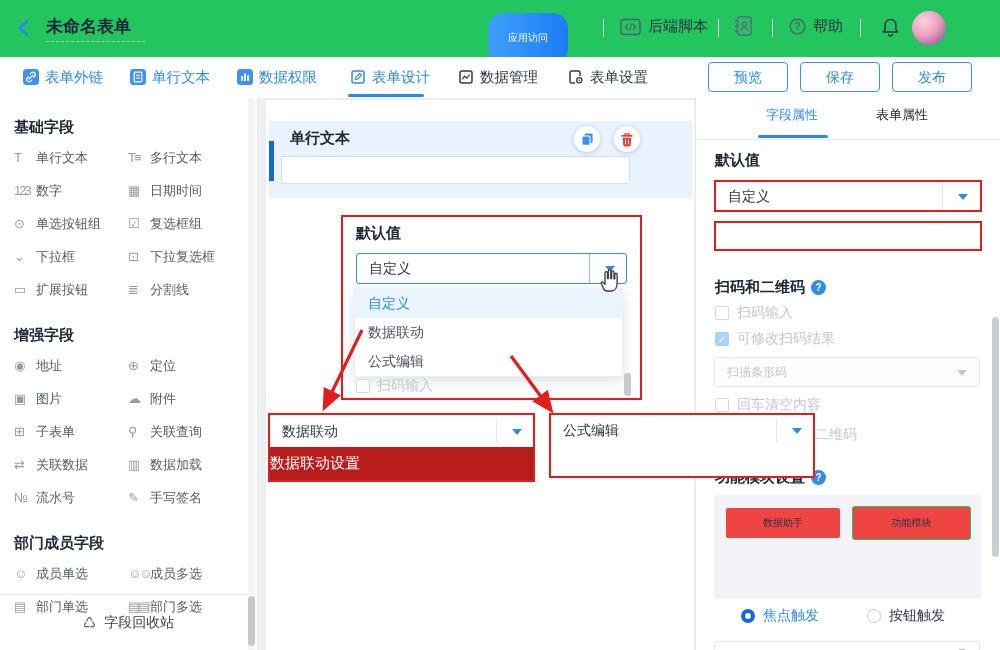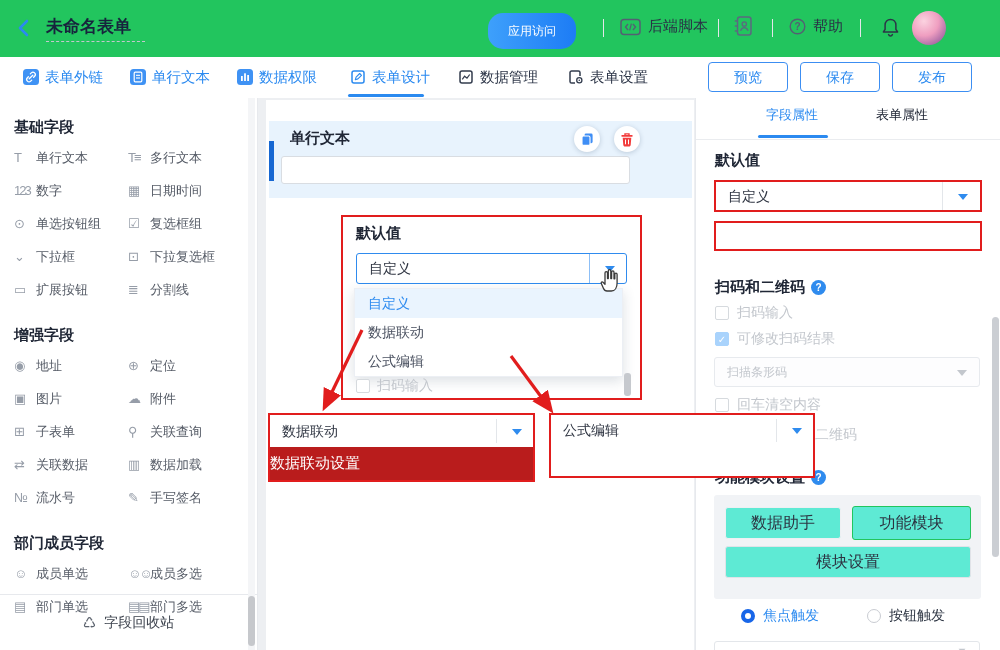--- a/index.html
+++ b/index.html
@@ -7,22 +7,22 @@
        font-family:"Liberation Sans","DejaVu Sans",sans-serif;color:#2c3547;
        -webkit-font-smoothing:antialiased}
   .abs{position:absolute}
   svg{display:block}
 
   
   .header{position:absolute;left:0;top:0;width:1000px;height:57px;background:#22c55e;border-bottom:1px solid #eef0f3}
   .back{left:16px;top:18px;cursor:pointer}
   .title{left:46px;top:15px;font-size:17px;font-weight:600;color:#17233d}
   .title-underline{left:46px;top:41px;width:99px;border-top:1px dashed #c4c8cd}
-  .pill{left:488px;top:13px;height:28px;padding:4px 20px;border-radius:15px;
-        background:linear-gradient(90deg,#3ea0fb,#1d7cf5);color:#fff;font-size:12px;
+  .pill{left:488px;top:13px;height:28px;padding:11px 20px;border-radius:15px;
+        background:linear-gradient(90deg,#3ea0fb,#1d7cf5);color:#fff;font-size:10px;
         line-height:28px;cursor:pointer}
   .hdiv{top:19px;width:1px;height:18px;background:#e4e6ea}
   .hgroup{top:17px;display:flex;align-items:center;gap:7px;font-size:15px;color:#2a3246;cursor:pointer}
   .bell{left:881px;top:17px;cursor:pointer}
   .avatar{left:912px;top:11px;width:34px;height:34px;border-radius:50%;cursor:pointer;
           background:radial-gradient(circle at 35% 30%,#fbd3e0 0%,#ef9ec0 45%,#b06fa8 75%,#6d4f86 100%)}
 
   
   .toolbar{position:absolute;left:0;top:57px;width:1000px;height:41px;background:#fff;border-bottom:1px solid #e7e9ed}
   .tab{position:absolute;top:10px;height:20px;display:flex;align-items:center;gap:6px;
@@ -105,21 +105,21 @@
   .red-select{position:absolute;left:18px;width:264px;height:28px;border:2px solid #e11d1d;background:#fff;cursor:pointer}
   .red-select .val{position:absolute;left:12px;top:0;line-height:28px;font-size:14px;color:#2f3542}
   .red-select .vdiv{position:absolute;right:37px;top:0;bottom:0;width:1px;background:#e3e6ea}
   .red-input{position:absolute;left:18px;width:264px;height:26px;border:2px solid #e11d1d;background:#fff;cursor:text}
   .help-circle{display:inline-flex;width:15px;height:15px;border-radius:50%;background:#2f8bee;color:#fff;
                font-size:10px;font-weight:700;align-items:center;justify-content:center;margin-left:6px;cursor:pointer}
   .p-row{position:absolute;display:flex;align-items:center;gap:8px}
   .gray-select{position:absolute;left:18px;width:264px;height:28px;border:1px solid #e7eaee;border-radius:3px;background:#fdfdfe;cursor:pointer}
   .gray-select .val{position:absolute;left:12px;top:0;line-height:28px;font-size:12px;color:#c3c7cd}
   .module-box{position:absolute;left:18px;top:397px;width:267px;height:104px;background:#f1f3f6;border-radius:3px}
-  .m-btn{position:absolute;background:#5eead4;border-radius:3px;font-size:16px;color:#2c3442;
+  .m-btn{position:absolute;background:#ef4444;border-radius:3px;font-size:10px;color:#2c3442;
          display:flex;align-items:center;justify-content:center;cursor:pointer}
   .sliver{position:absolute;left:18px;top:543px;width:264px;height:14px;border:1px solid #e3e6ea;border-radius:3px;background:#fff;cursor:pointer}
   .p-thumb{position:absolute;left:296px;top:219px;width:7px;height:240px;background:#cbced3;border-radius:4px;cursor:pointer}
 </style>
 </head>
 <body>
 
 <div class="header">
   <div class="abs back">
     <svg width="16" height="20" viewBox="0 0 16 20">
@@ -462,21 +462,20 @@
       <span class="cb-label">扫码生成二维码</span>
     </div>
 
     <div class="p-label" style="left:19px;top:370px;display:flex;align-items:center">
       <span>功能模块设置</span>
       <span class="help-circle">?</span>
     </div>
     <div class="module-box">
       <div class="m-btn" style="left:11px;top:12px;width:114px;height:30px;border:1px solid #eef0f3">数据助手</div>
       <div class="m-btn" style="left:138px;top:11px;width:117px;height:32px;border:1px solid #22c55e">功能模块</div>
-      <div class="m-btn" style="left:11px;top:51px;width:244px;height:30px;border:1px solid #e0e3e8">模块设置</div>
     </div>
     <div class="p-row" style="left:45px;top:509px">
       <span class="radio on"></span>
       <span style="font-size:14px;color:#2b8af0">焦点触发</span>
     </div>
     <div class="p-row" style="left:171px;top:509px">
       <span class="radio off"></span>
       <span style="font-size:14px;color:#2c3442">按钮触发</span>
     </div>
     <div class="sliver">

